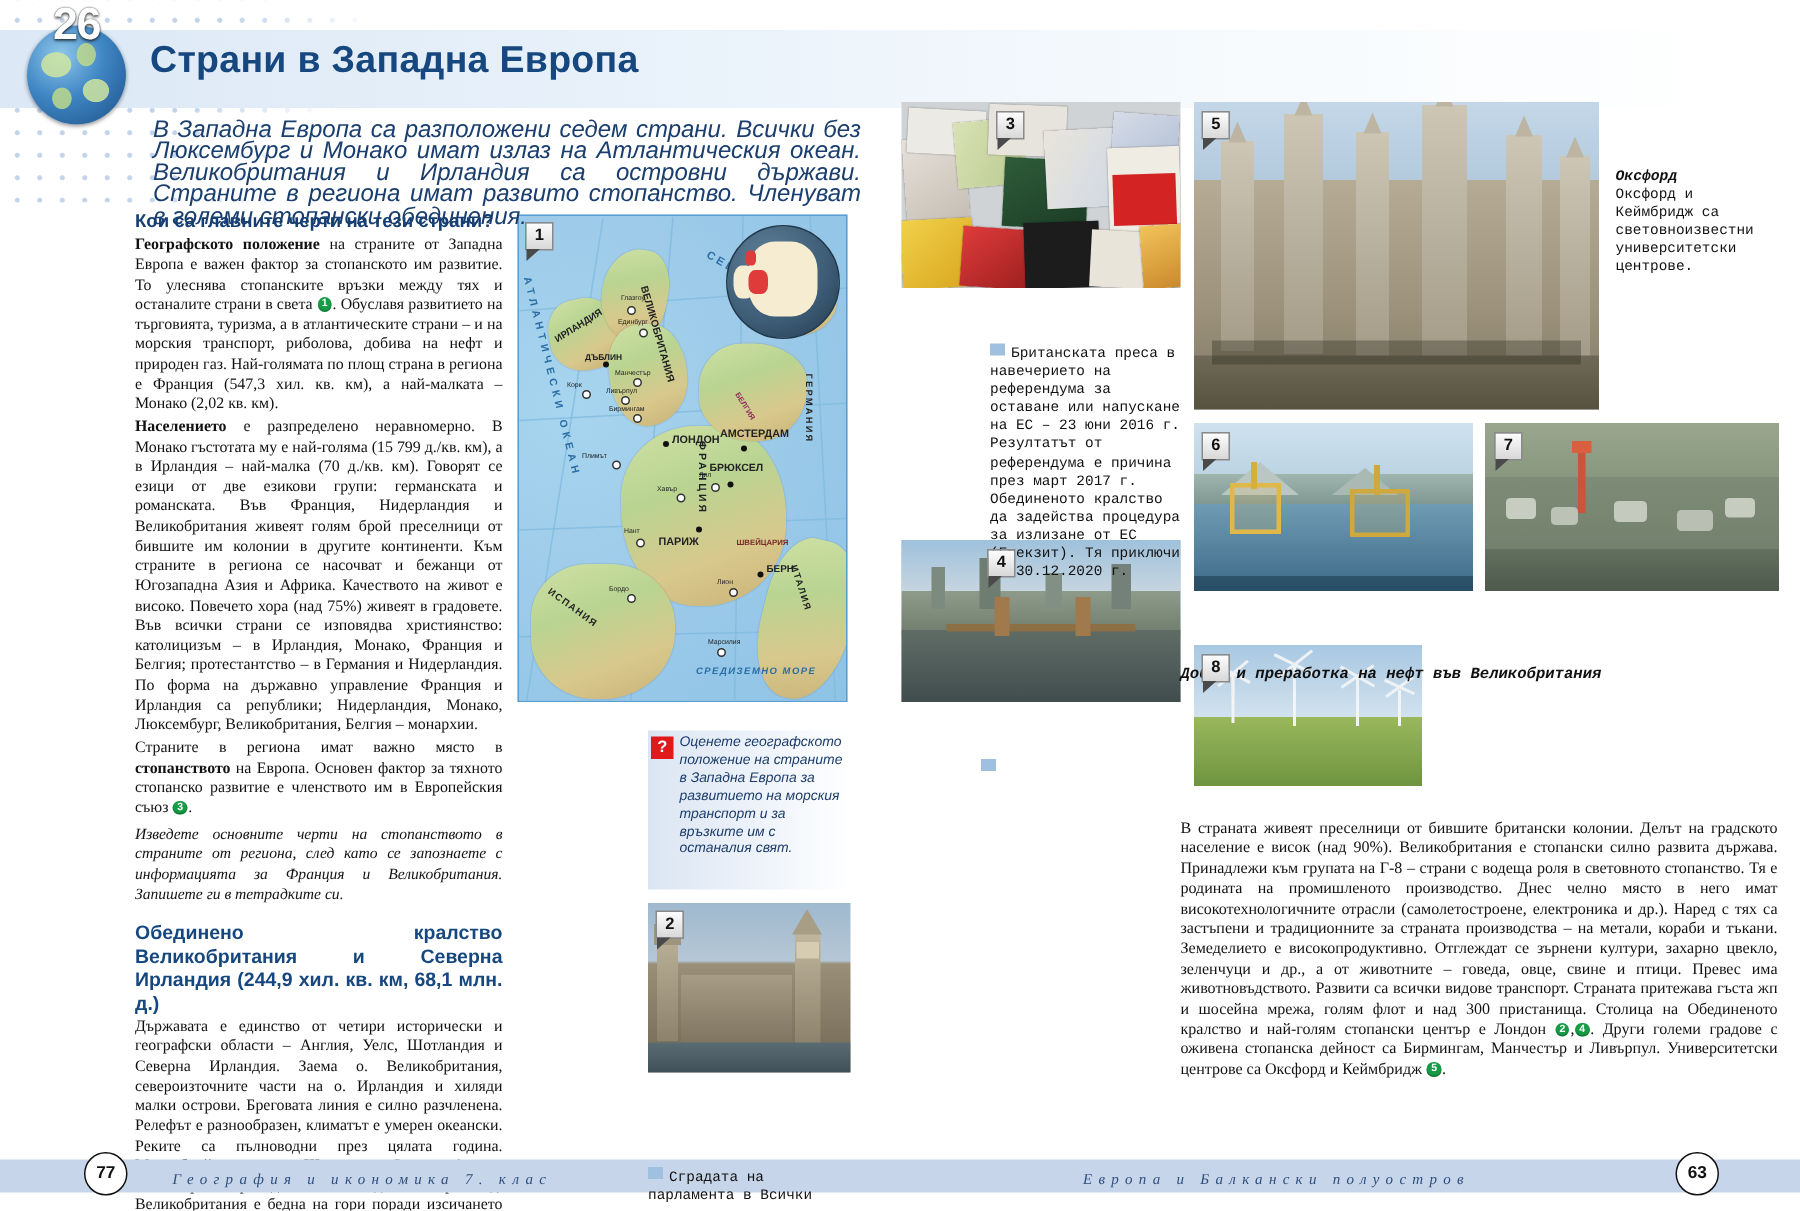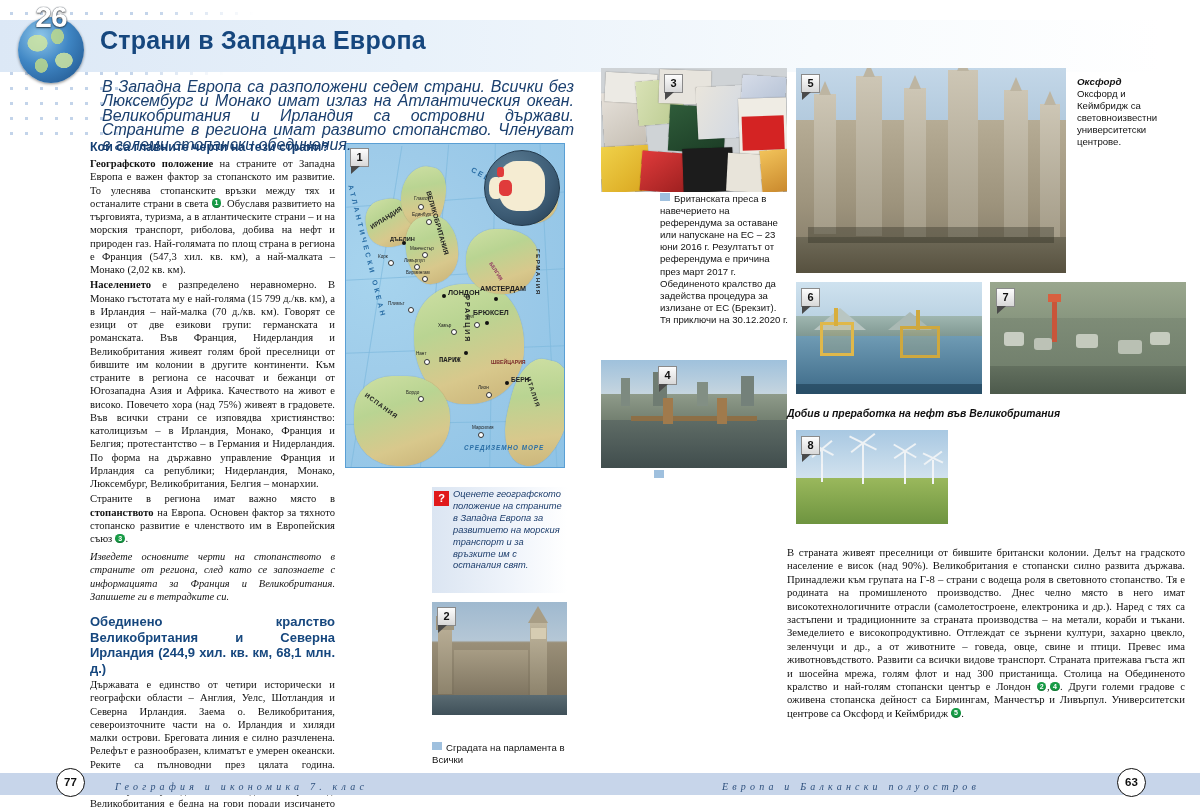--- a/index.html
+++ b/index.html
@@ -115,21 +115,21 @@
   
   .ph-oil{background:linear-gradient(180deg,#c3d9e8 0%,#9fbfd4 42%,#6b93ad 55%,#3f6a86 100%);}
   
   .ph-ref{background:linear-gradient(180deg,#8e9a86 0%,#7b8a78 40%,#6d7c6b 100%);}
   
   .ph-wind{background:linear-gradient(180deg,#b9d3e6 0%,#cfe0ec 40%,#8fae5e 52%,#6e9443 100%);}
   
   .ph-parl{background:linear-gradient(180deg,#9fb9cf 0%,#b5c7d6 34%,#9a8f78 36%,#6f6653 100%);}
 
   
-  .cap{position:absolute;font-family:Liberation Sans, sans-serif;font-size:9.6px;line-height:12.1px;color:#111;z-index:5;}
+  .cap{position:absolute;font-family:Liberation Mono, monospace;font-size:9.6px;line-height:12.1px;color:#111;z-index:5;margin-top:36px;}
   .cap-it{font-style:italic;font-weight:bold;}
   .capmark{display:inline-block;width:10px;height:8px;background:#9fc0de;margin-right:4px;vertical-align:1px;}
 
   
   .footer{position:absolute;left:0;bottom:12px;width:1200px;height:22px;
      background:#c7d5ea;z-index:3;}
   .footer-txt{position:absolute;bottom:15px;font-family:"Liberation Serif",serif;font-style:italic;
      font-size:10px;color:#2d4f7c;letter-spacing:4.2px;z-index:6;}
   .pagenum{position:absolute;bottom:10px;width:27px;height:27px;border-radius:50%;background:#fff;
      border:1.3px solid #111;font-family:"Liberation Sans",sans-serif;font-weight:bold;font-size:11.5px;
@@ -209,21 +209,21 @@
     <div class="maplabel" style="left:186px;top:232px;font-size:6.2px;transform:rotate(72deg);transform-origin:left top;letter-spacing:1px;">ИТАЛИЯ</div>
     <div class="maplabel" style="left:16px;top:258px;font-size:6.4px;transform:rotate(36deg);letter-spacing:1px;">ИСПАНИЯ</div>
 
     <div class="city-dot" style="left:96px;top:150px;"></div>
     <div class="maplabel" style="left:102px;top:144px;font-size:7.2px;">ЛОНДОН</div>
     <div class="city-dot" style="left:148px;top:153px;"></div>
     <div class="maplabel" style="left:134px;top:140px;font-size:7.2px;">АМСТЕРДАМ</div>
     <div class="city-dot" style="left:139px;top:177px;"></div>
     <div class="maplabel" style="left:127px;top:165px;font-size:7px;">БРЮКСЕЛ</div>
     <div class="city-dot" style="left:118px;top:207px;"></div>
-    <div class="maplabel" style="left:93px;top:212px;font-size:7.2px;font-family:Liberation Mono, monospace;">ПАРИЖ</div>
+    <div class="maplabel" style="left:93px;top:212px;font-size:7.2px;">ПАРИЖ</div>
     <div class="city-dot" style="left:159px;top:237px;"></div>
     <div class="maplabel" style="left:165px;top:232px;font-size:6.6px;">БЕРН</div>
     <div class="city-dot" style="left:56px;top:97px;"></div>
     <div class="maplabel" style="left:44px;top:92px;font-size:5.6px;">ДЪБЛИН</div>
 
     <div class="city-ring" style="left:72px;top:60px;"></div>
     <div class="maplabel" style="left:68px;top:52px;font-size:4.6px;font-weight:normal;">Глазгоу</div>
     <div class="city-ring" style="left:80px;top:75px;"></div>
     <div class="maplabel" style="left:66px;top:68px;font-size:4.6px;font-weight:normal;">Единбург</div>
     <div class="city-ring" style="left:76px;top:108px;"></div>

